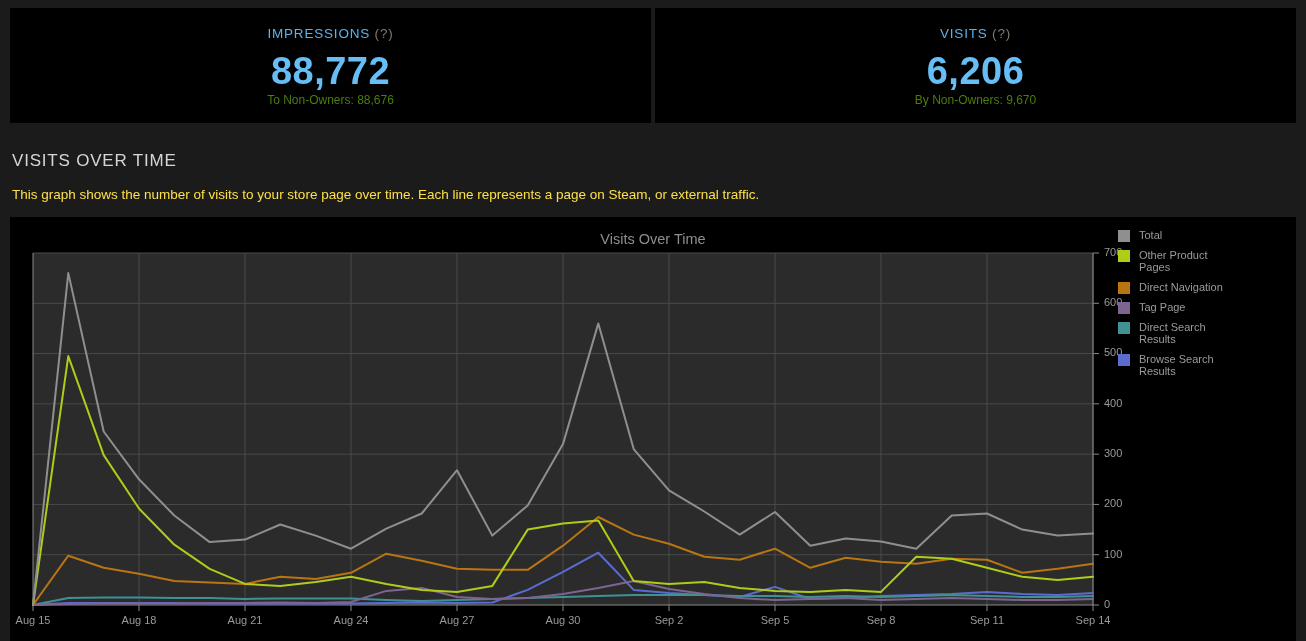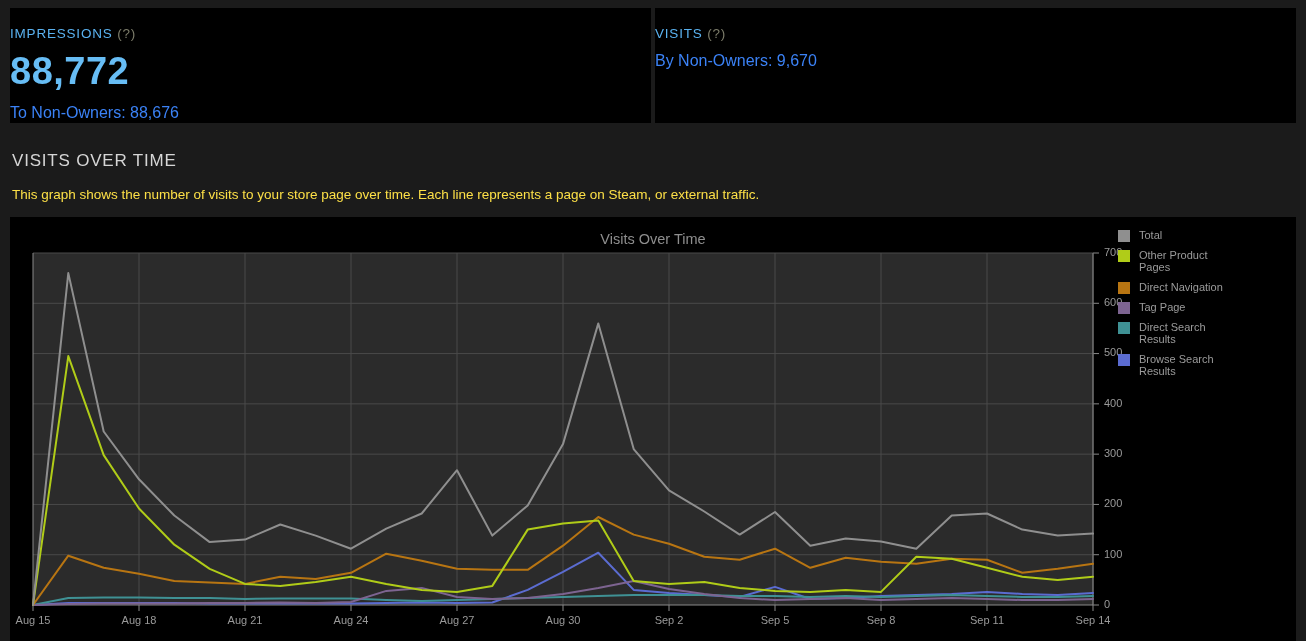--- a/index.html
+++ b/index.html
@@ -16,42 +16,42 @@
     display: flex;
     gap: 4px;
     padding: 8px 10px 0 10px;
   }
   .stat-card {
     flex: 1 1 0;
     background: #000000;
     height: 115px;
     display: flex;
     flex-direction: column;
+    align-items: center;
     justify-content: flex-start;
     padding-top: 18px;
   }
   .stat-label {
     font-size: 13.5px;
     letter-spacing: 0.8px;
     color: #5ab2f0;
     font-weight: 400;
     text-transform: uppercase;
   }
   .stat-label .qm { color: #7c7c6a; }
   .stat-value {
     font-size: 38px;
     font-weight: 700;
     color: #67bdf5;
     margin-top: 9px;
     letter-spacing: 0.5px;
   }
   .stat-sub {
-    font-size: 16px;
-    color: #3b82f6;
-    margin-top: 11px;
+    font-size: 12px;
+    color: #4d7c0f;
   }
 
   
   .section-header {
     padding: 28px 12px 0 12px;
   }
   .section-title {
     font-size: 17px;
     color: #d6d6d6;
     font-weight: 400;
@@ -119,20 +119,21 @@
     <div class="stat-value">88,772</div>
     <div class="stat-sub">To Non-Owners: 88,676</div>
   </div>
 
 
   <div class="stat-card">
     <div class="stat-label">
       <span>VISITS</span>
       <span class="qm">(?)</span>
     </div>
+    <div class="stat-value">6,206</div>
     <div class="stat-sub">By Non-Owners: 9,670</div>
   </div>
 </div>
 
 <div class="section-header">
   <div class="section-title">VISITS OVER TIME</div>
   <div class="section-desc">This graph shows the number of visits to your store page over time. Each line represents a page on Steam, or external traffic.</div>
 </div>
 
 <div class="chart-panel">

